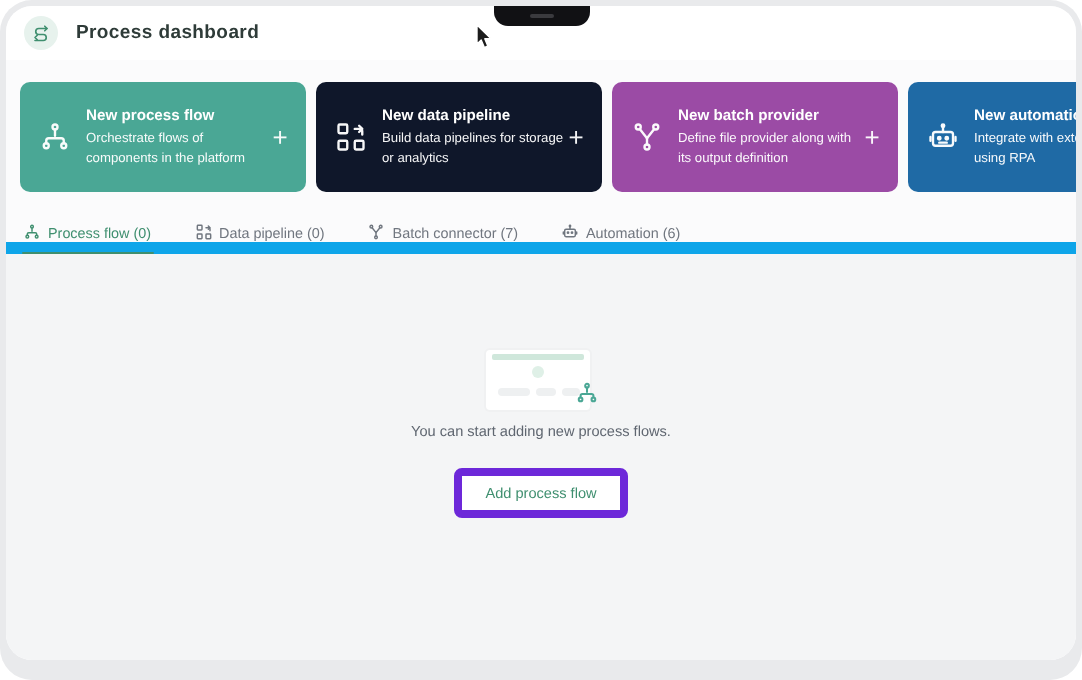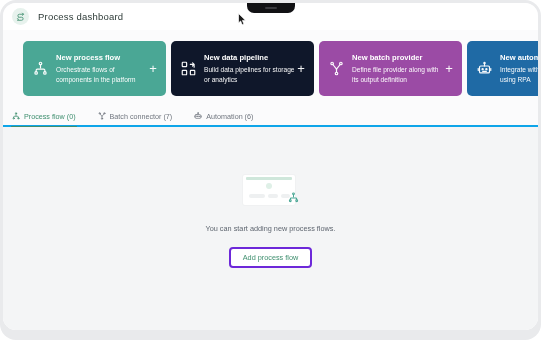--- a/index.html
+++ b/index.html
@@ -75,21 +75,21 @@
     border-radius: 50%;
     background: #e7f2ed;
     display: flex;
     align-items: center;
     justify-content: center;
     flex: 0 0 auto;
   }
   .hdr-title {
     margin-left: 9px;
     font-size: 9.5px;
-    font-weight: normal;
+    font-weight: bold;
     color: #2e3b38;
     letter-spacing: 0.2px;
     text-align: center;
   }
 
   
   #content {
     position: absolute;
     left: 0;
     top: 27px;
@@ -100,21 +100,21 @@
 
   
   #card-strip {
     position: absolute;
     left: 0;
     top: 11px;
     width: 535px;
     height: 55px;
     display: flex;
     gap: 5px;
-    padding-left: 20px;
+    padding-left: 7px;
     box-sizing: border-box;
   }
   .card {
     flex: 0 0 143px;
     height: 55px;
     border-radius: 5px;
     display: flex;
     align-items: center;
     padding: 0 7px 0 6px;
     box-sizing: border-box;
@@ -158,21 +158,21 @@
     opacity: .95;
   }
 
   
   #tabs {
     position: absolute;
     left: 0;
     top: 76px;
     width: 535px;
     height: 21px;
-    border-bottom: 2px solid #0ea5e9;
+    border-bottom: 6px solid #0ea5e9;
     display: flex;
     align-items: flex-start;
     padding-left: 8px;
     box-sizing: border-box;
     background: #fbfbfc;
   }
   .tab {
     display: flex;
     align-items: center;
     gap: 4px;
@@ -262,27 +262,27 @@
     left: 38px; top: 19px;
     width: 9px; height: 4px;
     border-radius: 2px;
     background: #eef0f1;
   }
   .illus-node {
     position: absolute;
     right: 0px; bottom: 2px;
   }
   .empty-text {
-    margin-top: 15px;
+    margin-top: 2px;
     font-size: 7.3px;
     color: #5f6670;
   }
   #add-btn {
     margin-top: 14px;
-    border: 2px solid #6d28d9;
+    border: 4px solid #6d28d9;
     color: #3f8f6f;
     background: #ffffff;
     border-radius: 4px;
     font-size: 7.3px;
     font-family: "Liberation Sans", sans-serif;
     padding: 5px 12px;
     cursor: pointer;
     line-height: 1;
   }
 
@@ -401,20 +401,32 @@
               <circle cx="12" cy="4" r="2"></circle>
                 <circle cx="5" cy="19" r="2"></circle>
                 <circle cx="19" cy="19" r="2"></circle>
               <path d="M12 6v5"></path>
                 <path d="M5 17v-2a2 2 0 0 1 2-2h10a2 2 0 0 1 2 2v2"></path>
             </svg>
           </span>
           <span class="tab-label">Process flow (0)</span>
         </div>
 
+        <div class="tab">
+          <span class="tab-ico">
+            <svg width="8" height="8" viewBox="0 0 24 24" fill="none" stroke="#70767f" stroke-width="2.2" stroke-linecap="round" stroke-linejoin="round">
+              <rect x="2" y="2" width="7" height="7" rx="1"></rect>
+                <rect x="2" y="15" width="7" height="7" rx="1"></rect>
+              <rect x="15" y="15" width="7" height="7" rx="1"></rect>
+              <path d="M15 5.5h4a2 2 0 0 1 2 2V10"></path>
+                <polyline points="18.5 3 21 5.5 18.5 8"></polyline>
+            </svg>
+          </span>
+          <span class="tab-label">Data pipeline (0)</span>
+        </div>
 
         <div class="tab">
           <span class="tab-ico">
             <svg width="8" height="8" viewBox="0 0 24 24" fill="none" stroke="#70767f" stroke-width="2.2" stroke-linecap="round" stroke-linejoin="round">
               <circle cx="5" cy="4" r="2"></circle>
                 <circle cx="19" cy="4" r="2"></circle>
                 <circle cx="12" cy="20" r="2"></circle>
               <path d="M6.2 5.6 12 13l5.8-7.4"></path>
                 <path d="M12 13v5"></path>
             </svg>

